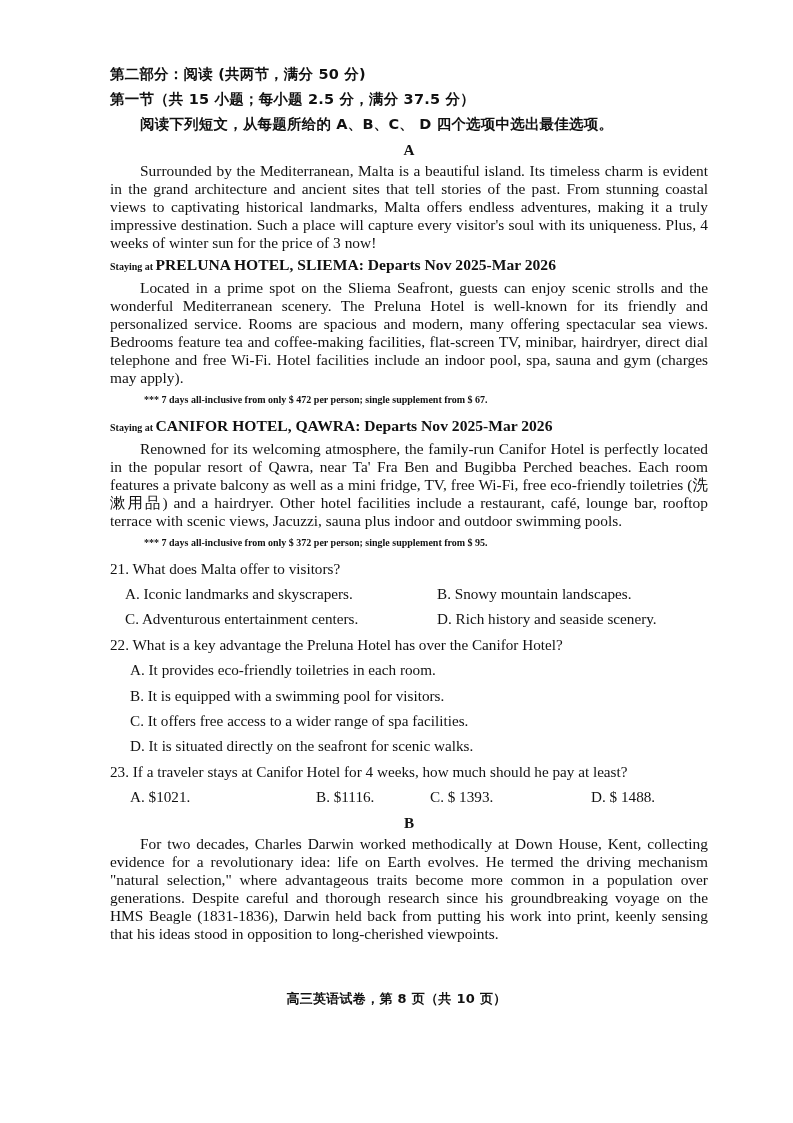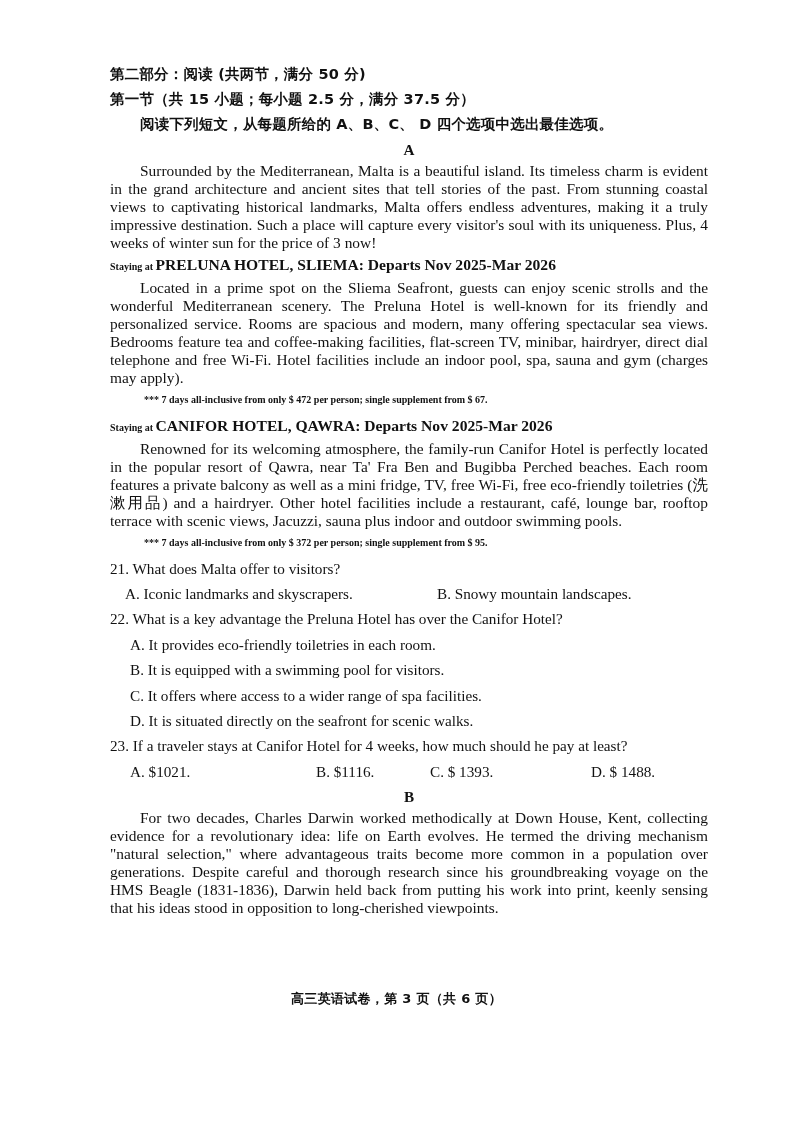--- a/index.html
+++ b/index.html
@@ -144,42 +144,46 @@
 
     <p class="heading"><span class="small-bold">Staying at </span><span class="big-bold">CANIFOR HOTEL, QAWRA: Departs Nov 2025-Mar 2026</span></p>
     <p class="para">Renowned for its welcoming atmosphere, the family-run Canifor Hotel is perfectly located in the popular resort of Qawra, near Ta' Fra Ben and Bugibba Perched beaches. Each room features a private balcony as well as a mini fridge, TV, free Wi-Fi, free eco-friendly toiletries (洗漱用品) and a hairdryer. Other hotel facilities include a restaurant, café, lounge bar, rooftop terrace with scenic views, Jacuzzi, sauna plus indoor and outdoor swimming pools.</p>
     <p class="star-line">*** 7 days all-inclusive from only $ 372 per person; single supplement from $ 95.</p>
 
     <p class="question">21. What does Malta offer to visitors?</p>
     <div class="opt-row">
       <span class="opt c2a">A. Iconic landmarks and skyscrapers.</span>
       <span class="opt c2b">B. Snowy mountain landscapes.</span>
     </div>
+    <div class="opt-row">
+      <span class="opt c2a">C. Adventurous entertainment centers.</span>
+      <span class="opt c2b">D. Rich history and seaside scenery.</span>
+    </div>
 
     <p class="question">22. What is a key advantage the Preluna Hotel has over the Canifor Hotel?</p>
     <div class="opt-row">
       <span class="opt c1">A. It provides eco-friendly toiletries in each room.</span>
     </div>
     <div class="opt-row">
       <span class="opt c1">B. It is equipped with a swimming pool for visitors.</span>
     </div>
     <div class="opt-row">
-      <span class="opt c1">C. It offers where access to a wider range of spa facilities.</span>
+      <span class="opt c1">C. It offers free access to a wider range of spa facilities.</span>
     </div>
     <div class="opt-row">
       <span class="opt c1">D. It is situated directly on the seafront for scenic walks.</span>
     </div>
 
     <p class="question">23. If a traveler stays at Canifor Hotel for 4 weeks, how much should he pay at least?</p>
     <div class="opt-row">
       <span class="opt c4a">A. $1021.</span>
       <span class="opt c4b">B. $1116.</span>
       <span class="opt c4c">C. $ 1393.</span>
       <span class="opt c4d">D. $ 1488.</span>
     </div>
 
     <p class="center-letter">B</p>
     <p class="para">For two decades, Charles Darwin worked methodically at Down House, Kent, collecting evidence for a revolutionary idea: life on Earth evolves. He termed the driving mechanism "natural selection," where advantageous traits become more common in a population over generations. Despite careful and thorough research since his groundbreaking voyage on the HMS Beagle (1831-1836), Darwin held back from putting his work into print, keenly sensing that his ideas stood in opposition to long-cherished viewpoints.</p>
 
   </div>
 
-  <div class="footer">高三英语试卷，第 3 页（共 6 页）</div>
+  <div class="footer">高三英语试卷，第 8 页（共 10 页）</div>
 </div>
 
 </body></html>

